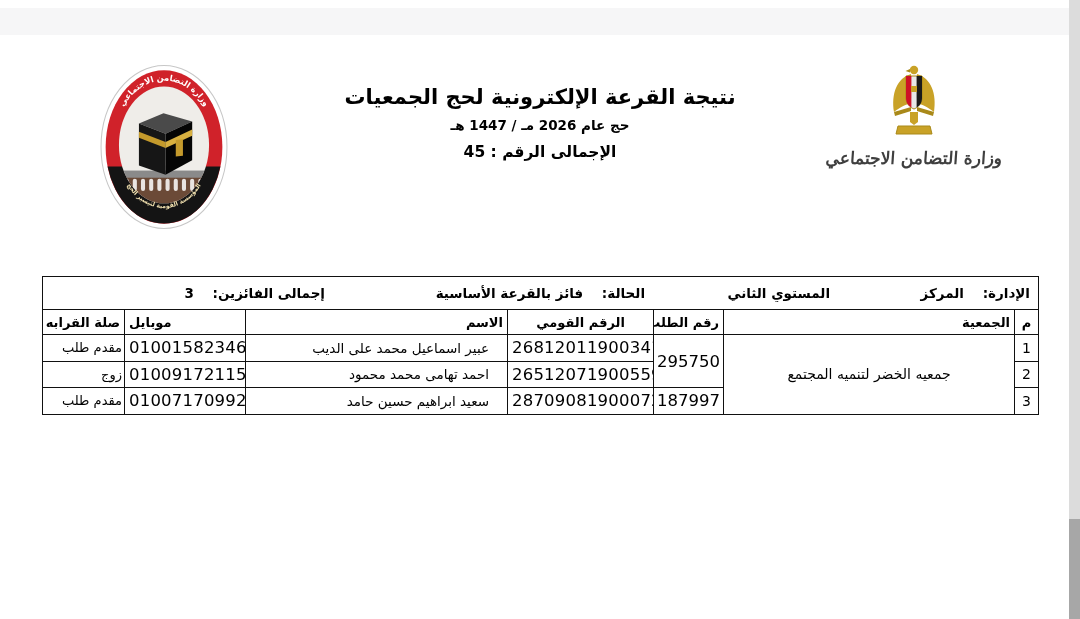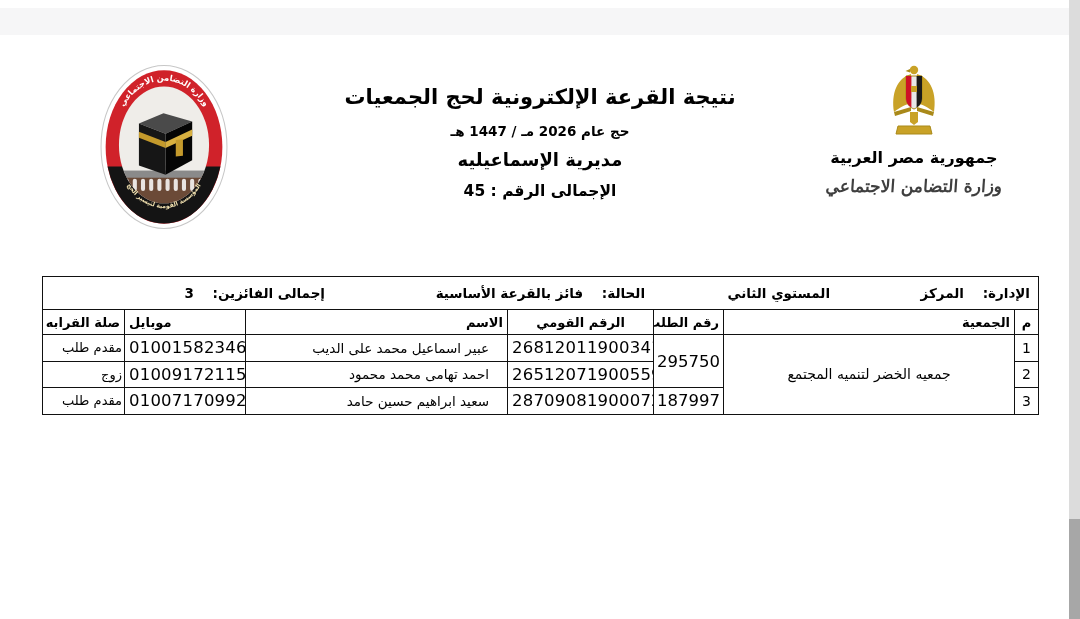--- a/index.html
+++ b/index.html
@@ -9,21 +9,21 @@
 
   .top-band { position:absolute; left:0; top:8px; width:1080px; height:27px; background:#f6f6f7; }
 
   .scrollbar { position:absolute; right:0; top:0; width:11px; height:619px; background:#dcdcdc; }
   .scrollbar .thumb { position:absolute; left:0; width:11px; top:519px; height:100px; background:#a7a7a7; }
 
   
   .logo-left { position:absolute; left:100px; top:64px; width:128px; height:166px; }
   .title-block { position:absolute; left:50%; top:84px; transform:translateX(-50%);
                  width:460px; text-align:center; }
-  .title-main { font-size:21px; font-weight:bold; line-height:1.25; margin-bottom:13px; }
+  .title-main { font-size:21px; font-weight:bold; line-height:1.25; margin-bottom:7px; }
   .title-year { font-size:13.5px; font-weight:bold; margin-bottom:10px; }
   .title-dir  { font-size:18px; font-weight:bold; margin-bottom:12px; }
   .title-total{ font-size:15.5px; font-weight:bold; }
 
   .emblem-block { position:absolute; left:800px; top:60px; width:228px; text-align:center; }
   .emblem-block svg { display:block; margin:0 auto 6px auto; }
   .country-name { font-size:16px; font-weight:bold; letter-spacing:0; margin-bottom:9px; }
   .ministry-name { font-size:17px; font-weight:bold; color:#3f3f3f;
                    font-family:"DejaVu Serif", serif; transform:skewX(-4deg); }
 
@@ -105,21 +105,20 @@
       </text>
       <text font-size="6" font-weight="bold" fill="#f3e2b0">
         <textPath href="#arcBottom" startOffset="50%" text-anchor="middle">المؤسسة القومية لتيسير الحج</textPath>
       </text>
     </svg>
   </div>
 
   <div class="title-block">
     <div class="title-main">نتيجة القرعة الإلكترونية لحج الجمعيات</div>
     <div class="title-year">حج عام 2026 مـ / 1447 هـ</div>
-    <div class="title-dir">مديرية الإسماعيليه</div>
     <div class="title-total">
       <span>الإجمالى الرقم :</span>
       <span>45</span>
     </div>
   </div>
 
   <div class="emblem-block">
     <svg viewBox="0 0 60 82" width="60" height="82">
       <circle cx="30" cy="10" r="4.2" fill="#c9a227"></circle>
       <polygon points="26,9 21.5,11 26,12.5" fill="#a98919"></polygon>
@@ -127,21 +126,20 @@
       <path d="M33,14 C47,18 53,34 50,52 C44,47 37,44 33,43 Z" fill="#c9a227"></path>
       <path d="M10,52 l17,-5 v4 l-16,5 Z" fill="#a98919"></path>
       <path d="M50,52 l-17,-5 v4 l16,5 Z" fill="#a98919"></path>
       <path d="M22,16 h16 v22 c0,6 -5,10 -8,11 c-3,-1 -8,-5 -8,-11 Z" fill="#e8e8e8" stroke="#a98919" stroke-width="1"></path>
       <path d="M22,16 h5.4 v31.5 c-3,-1.6 -5.4,-4.7 -5.4,-9.5 Z" fill="#ce1126"></path>
       <path d="M32.6,16 H38 v22 c0,4.8 -2.4,7.9 -5.4,9.5 Z" fill="#1a1a1a"></path>
       <rect x="27" y="26" width="6" height="6" fill="#c9a227"></rect>
       <path d="M26,52 h8 v10 l-4,3 l-4,-3 Z" fill="#c9a227"></path>
       <path d="M14,66 h32 l2,8 h-36 Z" fill="#c9a227" stroke="#a98919" stroke-width="1"></path>
     </svg>
-    <div class="country-name">جمهورية مصر العربية</div>
     <div class="ministry-name">وزارة التضامن الاجتماعي</div>
   </div>
 
   <table class="results">
     <colgroup>
       <col style="width:24px">
         <col style="width:291px">
         <col style="width:70px">
       <col style="width:146px">
         <col style="width:262px">

